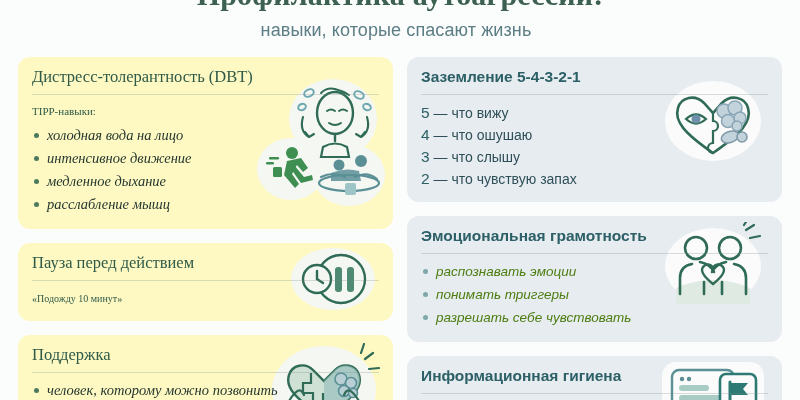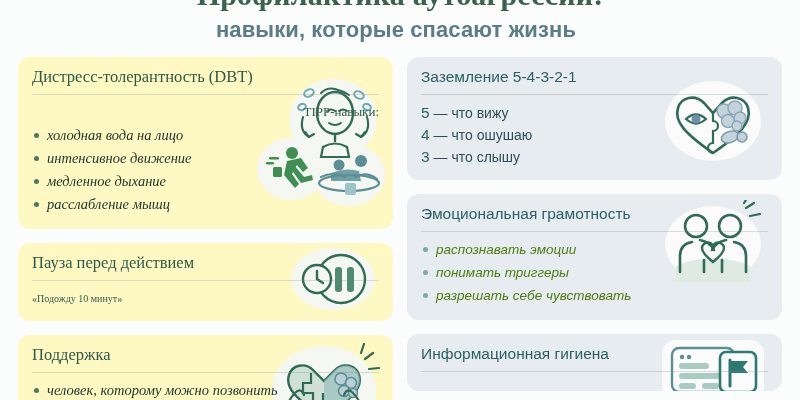--- a/index.html
+++ b/index.html
@@ -34,22 +34,22 @@
   .main-title {
     font-family: "Liberation Serif", serif;
     font-size: 30px;
     font-weight: 700;
     color: #3c6150;
     letter-spacing: 0.2px;
     line-height: 34px;
     margin: 0;
   }
   .subtitle {
-    font-size: 22px;
-    font-weight: 700;
+    font-size: 18px;
+    font-weight: 400;
     color: #5b7d84;
     line-height: 24px;
     margin: 6px 8px 0 0;
     letter-spacing: 0.1px;
   }
 
   
   .columns {
     position: absolute;
     left: 0;
@@ -94,34 +94,33 @@
     z-index: 2;
   }
   .card.green .card-head {
     font-family: "Liberation Serif", serif;
     color: #2f5a48;
     font-weight: 400;
     font-size: 16.5px;
   }
   .card.blue .card-head {
     color: #2c5f66;
-    font-weight: 400;
+    font-weight: 700;
   }
   .card-body {
     position: relative;
     z-index: 2;
   }
 
   .sub-label {
     font-family: "Liberation Serif", serif;
-    font-size: 13px;
+    font-size: 11px;
     color: #2f5a48;
     margin: 1px 0 4px 0;
     line-height: 19px;
-    text-align: right;
   }
 
   ul.bullets {
     list-style: none;
     margin: 0;
     padding: 0;
     font-style: italic;
   }
   ul.bullets li {
     position: relative;
@@ -353,20 +352,24 @@
               <span>— что вижу</span>
             </li>
             <li>
               <span class="num">4</span>
               <span>— что ошушаю</span>
             </li>
             <li>
               <span class="num">3</span>
               <span>— что слышу</span>
             </li>
+            <li>
+              <span class="num">2</span>
+              <span>— что чувствую запах</span>
+            </li>
           </ol>
         </div>
       </div>
 
       <div class="card blue">
         <div class="icon-wrap icon-emo">
           <svg viewBox="0 0 110 88" width="110" height="88">
             <ellipse cx="55" cy="44" rx="48" ry="38" fill="#fafbfa"></ellipse>
             <path d="M18 66 q37 -16 74 0 v16 h-74 z" fill="#dfeae2"></path>
             <g fill="none" stroke="#2f6b56" stroke-width="2.6" stroke-linecap="round">

